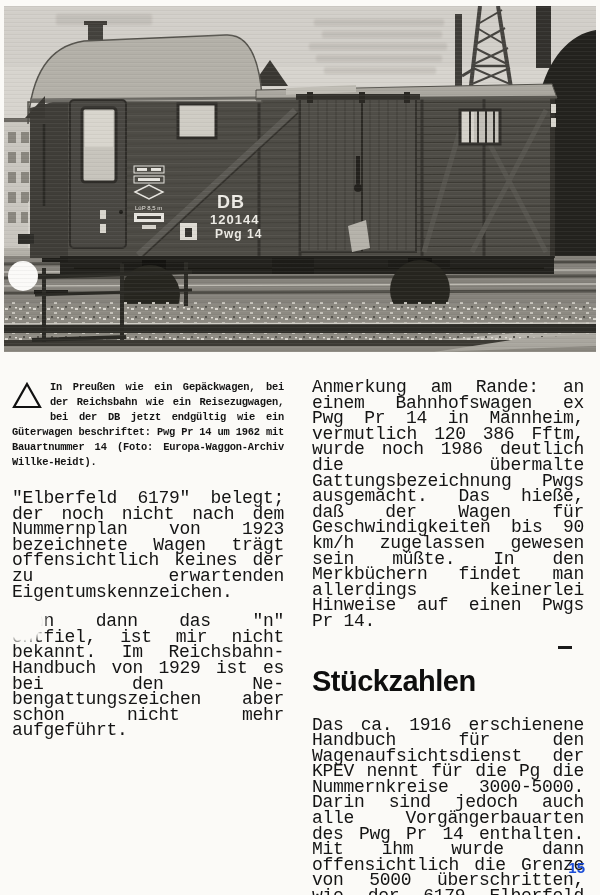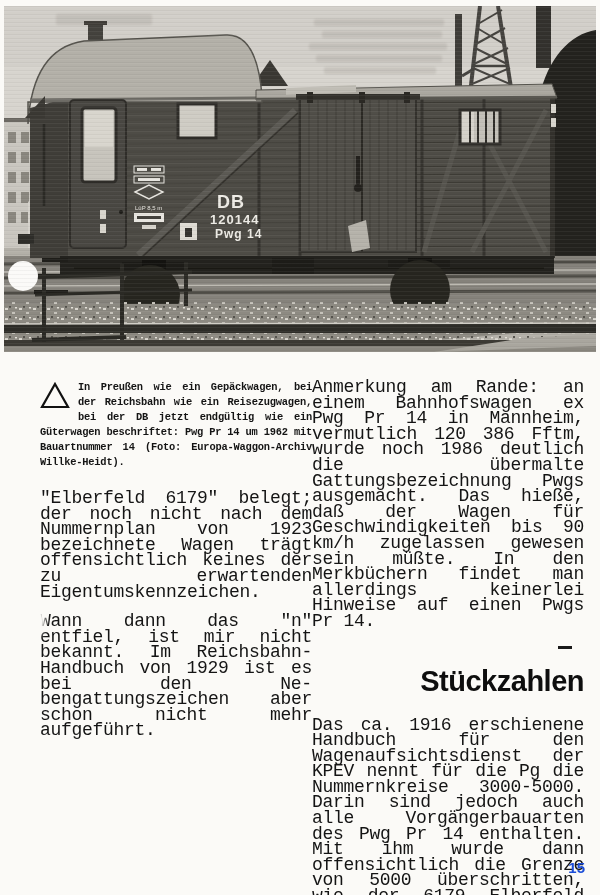--- a/index.html
+++ b/index.html
@@ -8,27 +8,27 @@
 
   
   .photo{position:absolute;left:4px;top:6px;width:592px;height:346px;background:#d7d4ce;overflow:hidden;}
   .photo svg{display:block;width:100%;height:100%;}
   .grain{position:absolute;inset:0;pointer-events:none;
          background:repeating-linear-gradient(0deg, rgba(255,255,255,.05) 0 1px, rgba(0,0,0,.04) 1px 2px, transparent 2px 4px);}
   .bleed{position:absolute;background:rgba(108,102,92,.15);filter:blur(1px);border-radius:2px;pointer-events:none;}
 
   
   .col{position:absolute;top:380px;width:272px;text-align:justify;hyphens:manual;-webkit-hyphens:manual;}
-  .col-left{left:40px;font-family:Liberation Mono, monospace;}
+  .col-left{left:12px;font-family:Liberation Mono, monospace;}
   .col-right{left:312px;}
   p.body{font-size:18px;line-height:15.6px;margin:0 0 14px 0;font-weight:500;letter-spacing:-0.3px;}
   .caption{font-size:10.4px;line-height:15px;font-weight:700;margin:0 0 21px 0;letter-spacing:-0.2px;}
   .tri{float:left;margin:2px 8px 0 0;}
   .section-heading{font-family:"Liberation Sans", sans-serif;font-weight:700;font-size:29px;
-                   text-align:right;margin:35px 0 20px 0;letter-spacing:-0.5px;color:#0e0e0e;}
+                   text-align:left;margin:35px 0 20px 0;letter-spacing:-0.5px;color:#0e0e0e;}
   .heading-tick{position:absolute;left:558px;top:646px;width:14px;height:3px;background:#1a1a1a;}
   .page-number{position:absolute;right:15px;top:859px;font-family:"Liberation Sans", sans-serif;
                font-weight:700;font-size:15px;color:#1d4ed8;}
   
   .blob{position:absolute;left:5px;top:603px;width:37px;height:37px;border-radius:50%;
         background:#fbfaf7;box-shadow:0 0 5px 3px #fbfaf7;}
 </style>
 </head>
 <body>
 

